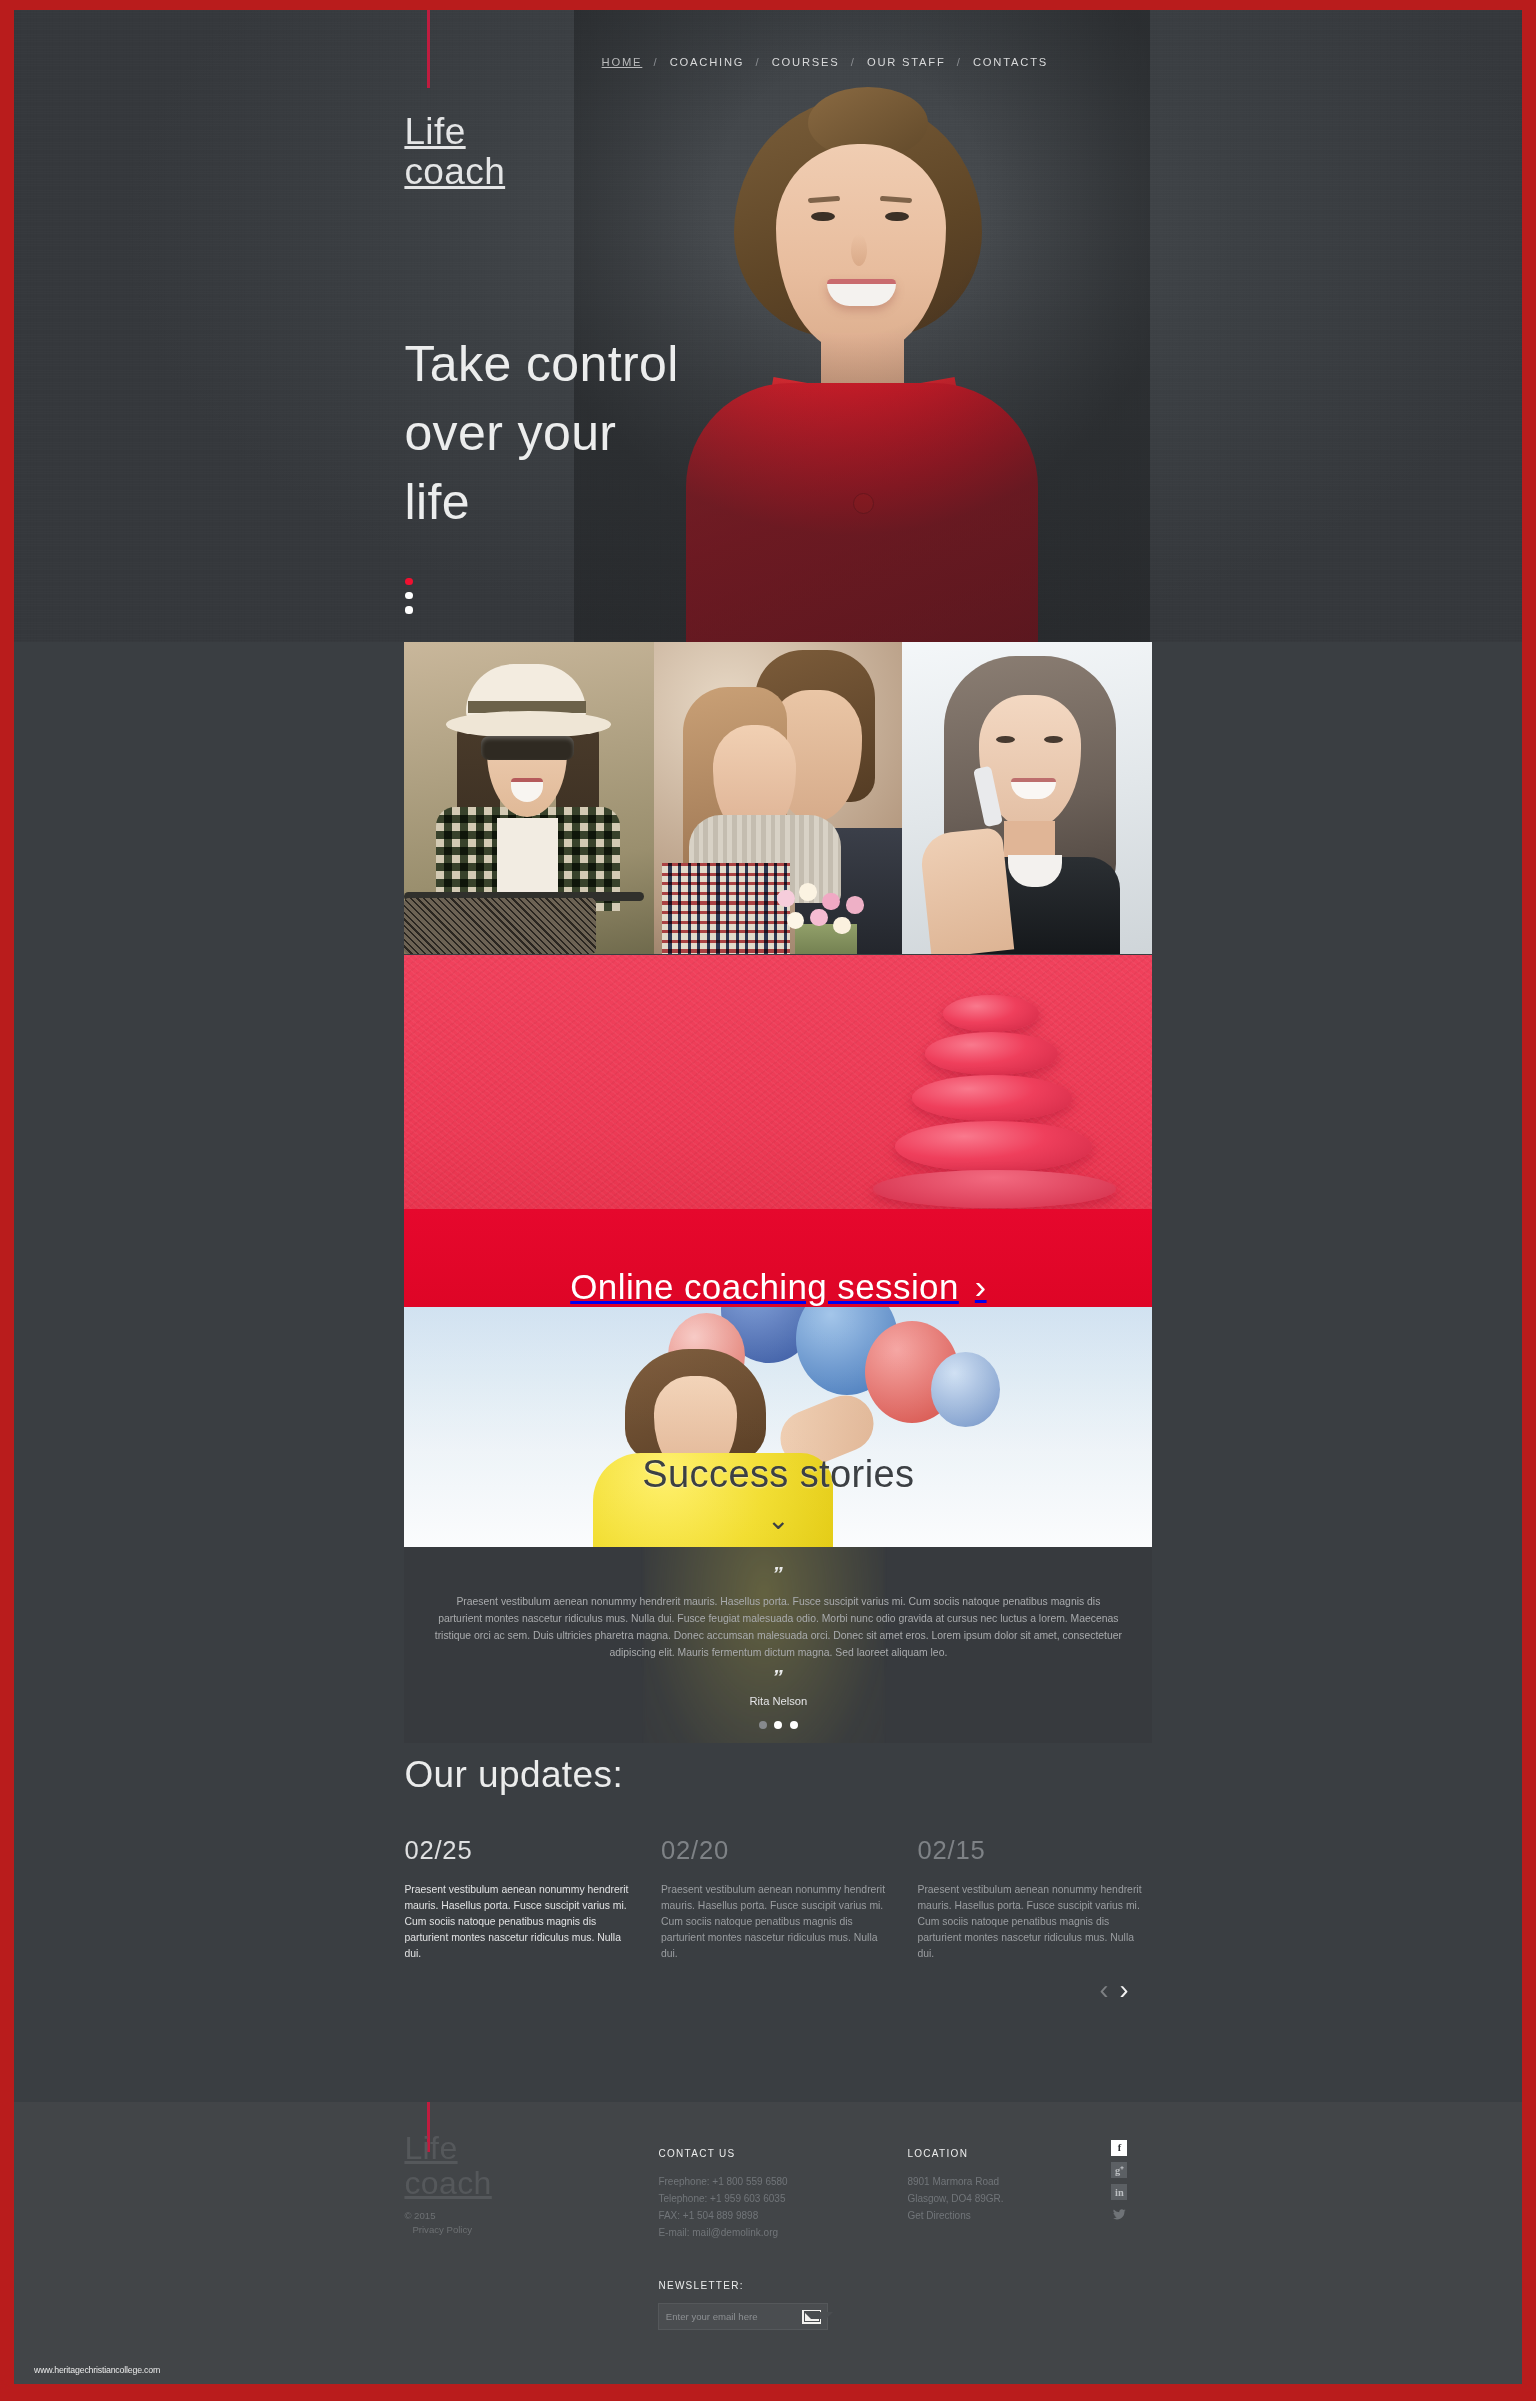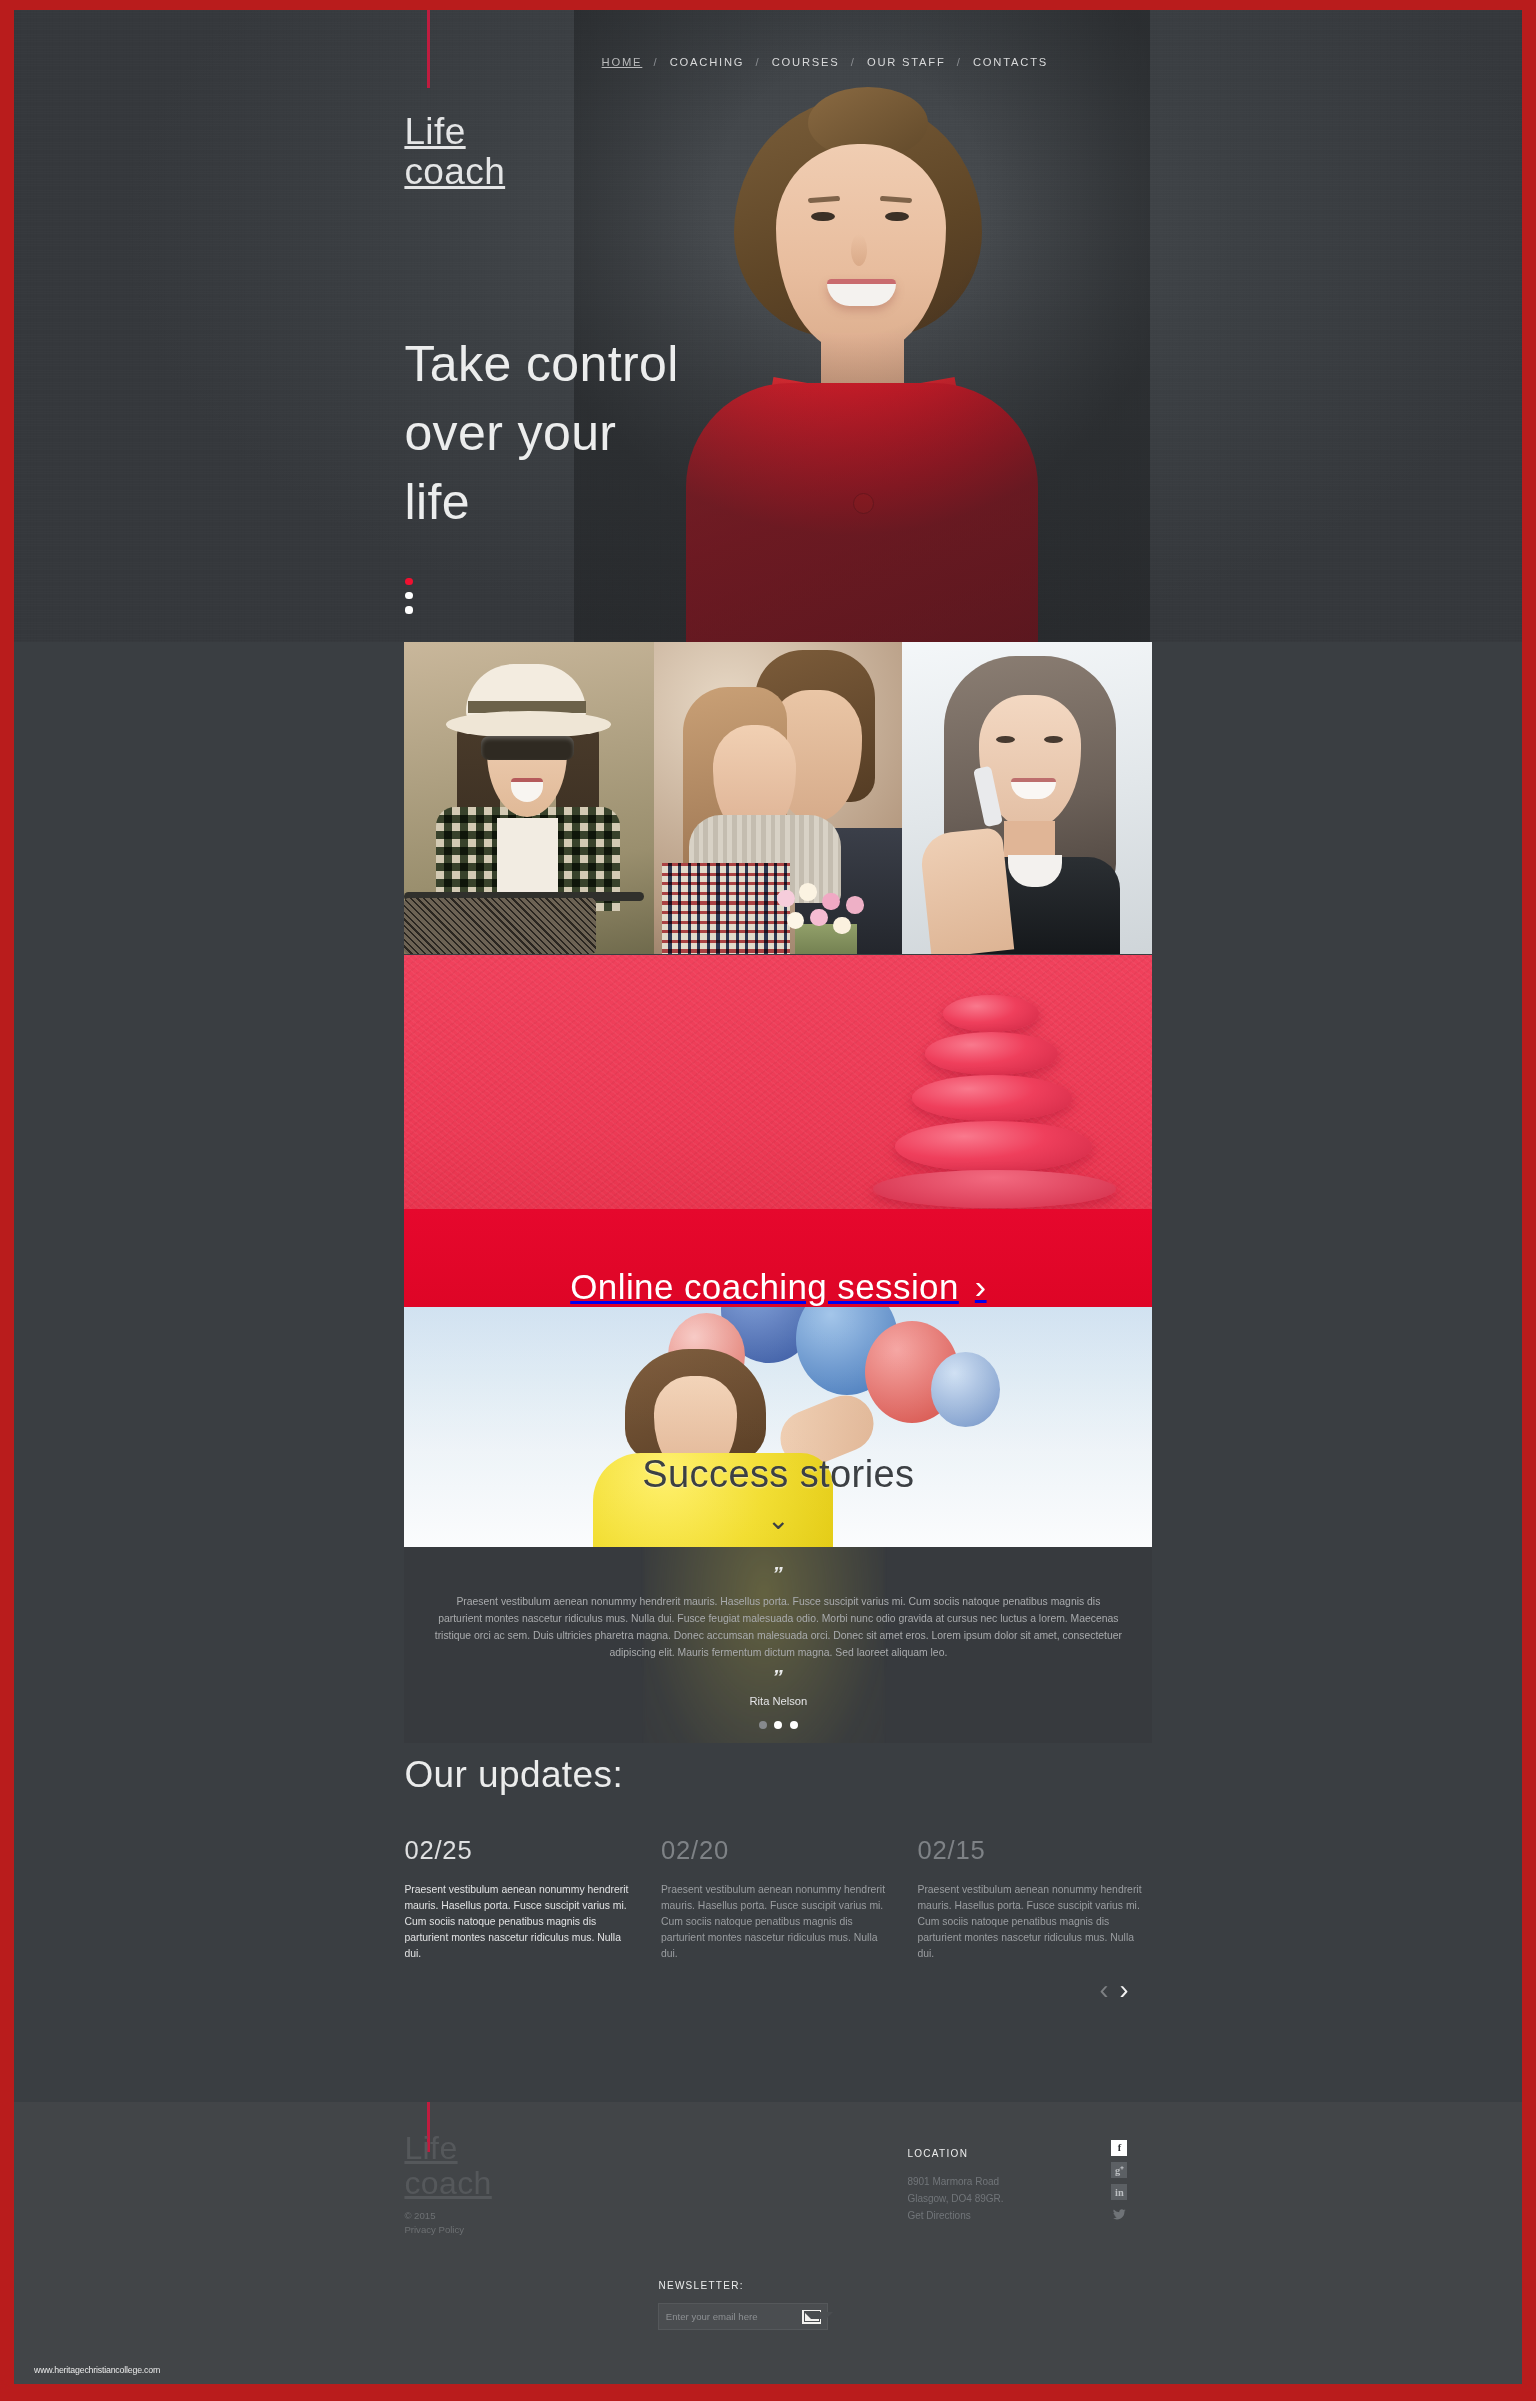--- a/index.html
+++ b/index.html
@@ -479,21 +479,21 @@
     color: #55585b;
     letter-spacing: 0.4px;
   }
   .f-copy {
     position: absolute;
     left: 390px; top: 107px;
     font-size: 9.6px;
     line-height: 14.4px;
     color: #6d7073;
   }
-  .f-copy a { color: #6d7073; text-decoration: none; display: block; }
+  .f-copy a { color: #6d7073; text-decoration: none; display: block; margin-left: 8px; }
 
   .f-col { position: absolute; }
   .f-contact { left: 644px; top: 46px; width: 224px; }
   .f-location { left: 893px; top: 46px; width: 192px; }
   .f-head {
     font-size: 10px;
     letter-spacing: 1.3px;
     color: #eceded;
     margin-bottom: 14.4px;
   }
@@ -762,20 +762,27 @@
       <a class="f-logo" href="#">
         <span>Life</span><br>
         <span>coach</span>
       </a>
 
       <div class="f-copy">
         <div>© 2015</div>
         <a href="#">Privacy Policy</a>
       </div>
 
+      <div class="f-col f-contact">
+        <div class="f-head">CONTACT US</div>
+        <div class="f-line">Freephone: +1 800 559 6580</div>
+        <div class="f-line">Telephone: +1 959 603 6035</div>
+        <div class="f-line">FAX: +1 504 889 9898</div>
+        <div class="f-line"><a href="#">E-mail: mail@demolink.org</a></div>
+      </div>
 
       <div class="f-col f-location">
         <div class="f-head">LOCATION</div>
         <div class="f-line">8901 Marmora Road</div>
         <div class="f-line">Glasgow, DO4 89GR.</div>
         <div class="f-line"><a href="#">Get Directions</a></div>
       </div>
 
       <div class="f-newsletter">
         <div class="nl-head">NEWSLETTER:</div>

